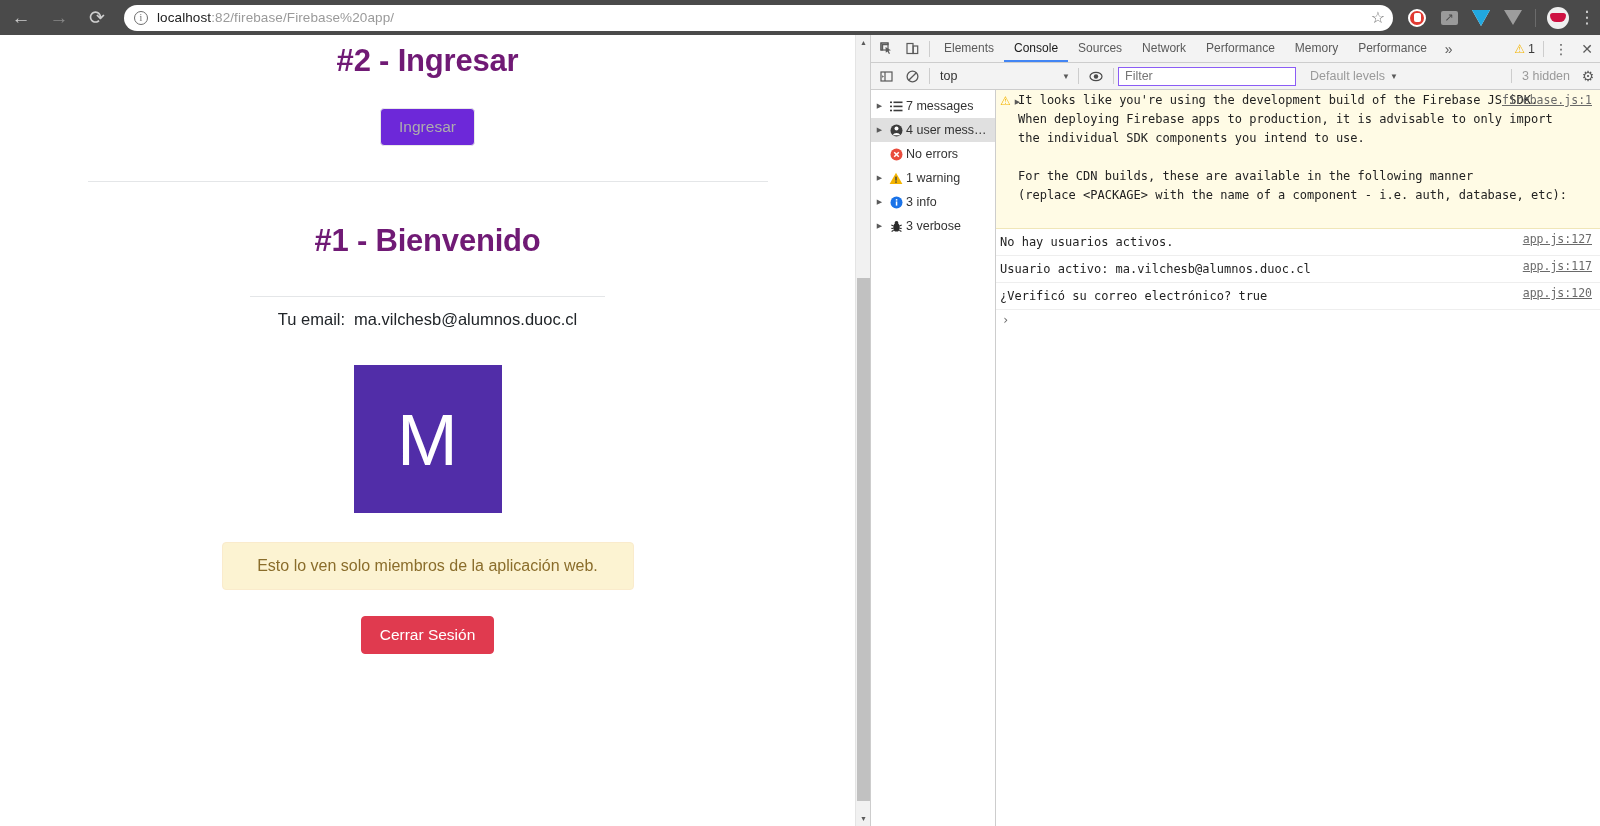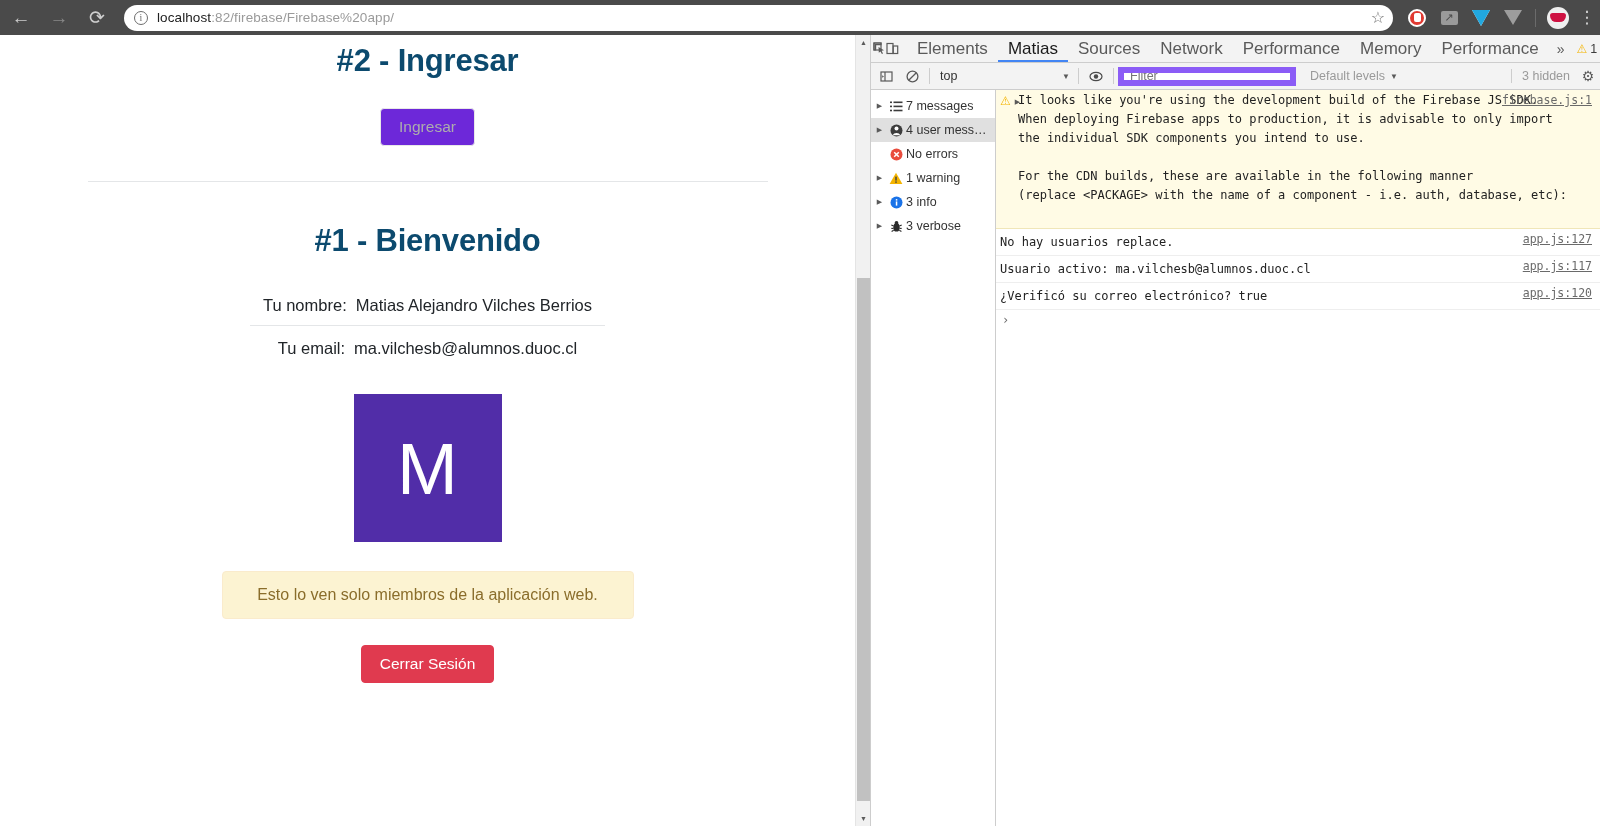--- a/index.html
+++ b/index.html
@@ -70,21 +70,21 @@
     background: #fff; overflow: hidden;
   }
   #page-content {
     position: absolute; left: 0; top: 0; width: 855px; height: 791px;
     font-family: "Liberation Sans", sans-serif; color: #212529;
   }
   .container { width: 680px; margin: 0 auto; padding-top: 4px; }
 
   h1.page-h {
     text-align: center; font-size: 31px; font-weight: bold;
-    letter-spacing: -.2px; color: #0c4a6e;
+    letter-spacing: -.2px; color: #701a75;
   }
   #title-ingresar { margin-top: 4px; }
 
   .form-row { display: flex; gap: 28px; margin-top: 36px; padding: 0 28px; }
   .form-group { flex: 1; }
   .form-label { font-size: 15.5px; color: #212529; display: block; margin-bottom: 8px; }
   .form-input {
     width: 100%; height: 36px; border: 1px solid #ced4da; border-radius: 4px;
     background: #fff; padding: 6px 10px; font-size: 15px;
     font-family: "Liberation Sans", sans-serif; color: #495057; outline: none;
@@ -143,42 +143,42 @@
     font-family: "Liberation Sans", sans-serif;
   }
   #dt-tabbar {
     height: 28px; display: flex; align-items: center;
     background: #f3f3f3; border-bottom: 1px solid #cdcdcd; padding-left: 2px;
   }
   .dt-icon-btn { width: 26px; height: 26px; display: flex; align-items: center;
     justify-content: center; cursor: pointer; color: #5a5a5a; }
   .dt-vsep { width: 1px; height: 16px; background: #cdcdcd; margin: 0 4px; }
   .dt-tab {
-    font-size: 17px; color: #5a5a5a; padding: 0 10px; height: 27px;
+    font-size: 12px; color: #5a5a5a; padding: 0 10px; height: 27px;
     line-height: 27px; cursor: pointer; white-space: nowrap;
   }
   .dt-tab.active { color: #1a1a1a; border-bottom: 2px solid #4285f4; }
   .dt-more { color: #5a5a5a; font-size: 14px; padding: 0 8px; cursor: pointer; }
   .dt-warncount { display: flex; align-items: center; gap: 3px; font-size: 12.5px;
     color: #3c3c3c; padding: 0 4px; cursor: pointer; }
   .dt-close { font-size: 14px; color: #5a5a5a; width: 26px; text-align: center; cursor: pointer; }
 
   #dt-filterbar {
     height: 27px; display: flex; align-items: center;
     background: #f3f3f3; border-bottom: 1px solid #cdcdcd; padding-left: 2px;
   }
   .ctx-select {
     display: flex; align-items: center; justify-content: space-between;
     width: 140px; height: 19px; font-size: 12.5px; color: #333; padding: 0 4px 0 6px;
     cursor: pointer;
     gap: 36px;
   }
   .caret { font-size: 8px; color: #5a5a5a; }
   .filter-input {
-    width: 178px; height: 19px; background: #fff; border: 6px solid #8b5cf6;
+    width: 178px; height: 19px; background: #fff; border: 1px solid #8b5cf6;
     font-size: 12.5px; color: #9a9a9a; padding: 0 6px; outline: none;
     font-family: "Liberation Sans", sans-serif;
   }
   .levels-select { font-size: 12.5px; color: #9a9a9a; margin-left: 14px; cursor: pointer;
     display: flex; align-items: center; gap: 5px; }
   .hidden-count { margin-left: auto; font-size: 12.5px; color: #9a9a9a; padding-right: 6px;
     border-left: 1px solid #cdcdcd; padding-left: 10px; }
   .gear { width: 24px; display: flex; align-items: center; justify-content: center;
     color: #5a5a5a; font-size: 14px; cursor: pointer; }
 
@@ -266,24 +266,20 @@
 
       <div class="btn-wrap">
         <button class="btn btn-disabled">Ingresar</button>
       </div>
 
       <hr class="sep">
 
       <h1 class="page-h" id="title-bienvenido">#1 - Bienvenido</h1>
 
       <div style="margin-top:37px;">
-        <div class="info-line">
-          <span class="info-label">Tu nombre:</span>
-          <span class="info-value">Matias Alejandro Vilches Berrios</span>
-        </div>
         <div class="info-sep"></div>
         <div class="info-line" style="margin-top:13px;">
           <span class="info-label">Tu email:</span>
           <span class="info-value">ma.vilchesb@alumnos.duoc.cl</span>
         </div>
       </div>
 
       <div class="avatar-wrap">
         <div class="avatar">
           <span class="avatar-letter">M</span>
@@ -320,21 +316,21 @@
     </div>
     <div class="dt-icon-btn">
       <svg width="13" height="13" viewBox="0 0 13 13">
         <rect x="1" y="1.5" width="6" height="10" fill="none" stroke="#5a5a5a" stroke-width="1.2"></rect>
         <rect x="7.2" y="4" width="4.5" height="7.5" fill="none" stroke="#5a5a5a" stroke-width="1.2"></rect>
       </svg>
     </div>
     <div class="dt-vsep"></div>
 
     <div class="dt-tab">Elements</div>
-    <div class="dt-tab active">Matias</div>
+    <div class="dt-tab active">Console</div>
     <div class="dt-tab">Sources</div>
     <div class="dt-tab">Network</div>
     <div class="dt-tab">Performance</div>
     <div class="dt-tab">Memory</div>
     <div class="dt-tab">Performance</div>
 
     <div class="dt-more">»</div>
 
     <div style="margin-left:auto;display:flex;align-items:center;">
       <div class="dt-warncount">
@@ -483,21 +479,21 @@
         <div class="mono mono-indent" style="margin-top:-19px;">It looks like you're using the development build of the Firebase JS SDK.</div>
         <div class="mono mono-indent">When deploying Firebase apps to production, it is advisable to only import</div>
         <div class="mono mono-indent">the individual SDK components you intend to use.</div>
         <div class="mono mono-indent">&nbsp;</div>
         <div class="mono mono-indent">For the CDN builds, these are available in the following manner</div>
         <div class="mono mono-indent">(replace &lt;PACKAGE&gt; with the name of a component - i.e. auth, database, etc):</div>
         <div class="mono mono-indent">&nbsp;</div>
       </div>
 
       <div class="msg-row">
-        <span class="mono">No hay usuarios replace.</span>
+        <span class="mono">No hay usuarios activos.</span>
         <a class="src-link">app.js:127</a>
       </div>
 
       <div class="msg-row">
         <span class="mono">Usuario activo: ma.vilchesb@alumnos.duoc.cl</span>
         <a class="src-link">app.js:117</a>
       </div>
 
       <div class="msg-row">
         <span class="mono">¿Verificó su correo electrónico? true</span>

